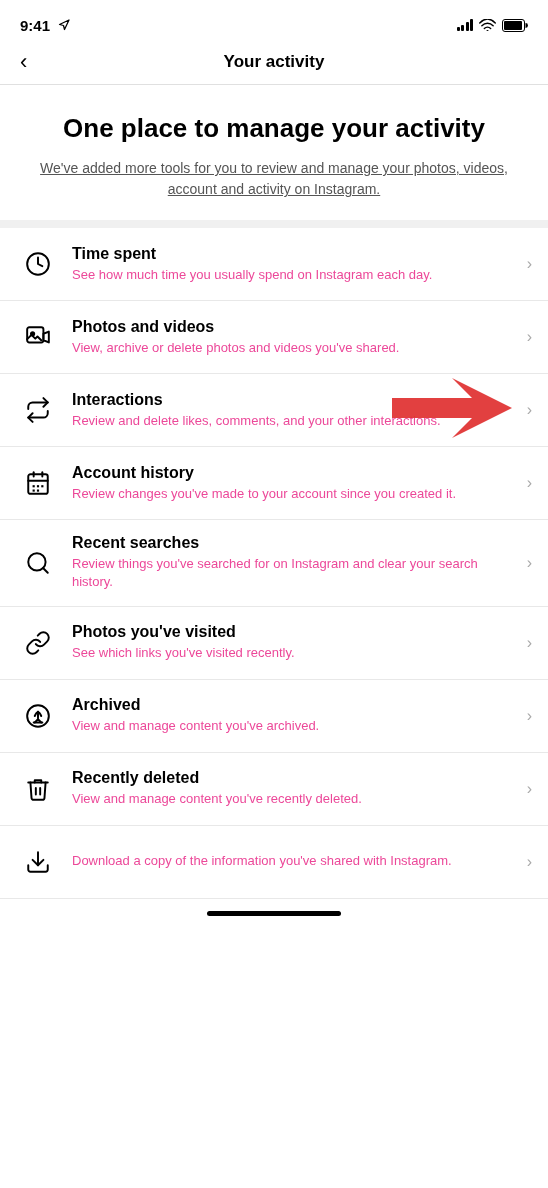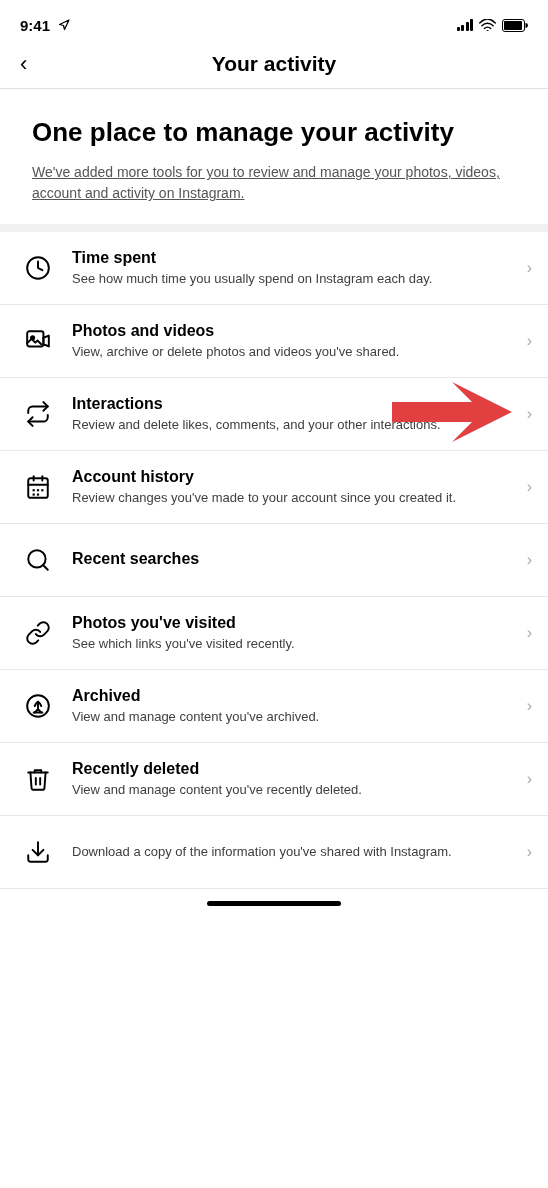--- a/index.html
+++ b/index.html
@@ -68,28 +68,28 @@
       left: 16px;
       background: none;
       border: none;
       cursor: pointer;
       padding: 4px;
       font-size: 22px;
       color: #000;
     }
 
     .nav-title {
-      font-size: 21px;
+      font-size: 17px;
       font-weight: 700;
     }
 
     
     .hero {
       padding: 28px 32px 20px;
-      text-align: left;
+      text-align: center;
       border-bottom: 8px solid #f0f0f0;
     }
 
     .hero-title {
       font-size: 26px;
       font-weight: 800;
       line-height: 1.2;
       margin-bottom: 14px;
     }
 
@@ -139,21 +139,21 @@
     }
 
     .menu-label {
       font-size: 16px;
       font-weight: 600;
       margin-bottom: 3px;
     }
 
     .menu-desc {
       font-size: 13px;
-      color: #404040;
+      color: #ec4899;
       line-height: 1.4;
     }
 
     .menu-chevron {
       color: #aaa;
       font-size: 16px;
       flex-shrink: 0;
       margin-left: 8px;
     }
 
@@ -297,20 +297,21 @@
 
   <li class="menu-item">
     <div class="menu-icon">
       <svg viewBox="0 0 24 24">
           <circle cx="11" cy="11" r="8"></circle>
           <line x1="21" y1="21" x2="16.65" y2="16.65"></line>
         </svg>
     </div>
     <div class="menu-text">
       <div class="menu-label">Recent searches</div>
+      <div class="menu-desc">Review things you've searched for on Instagram and clear your search history.</div>
     </div>
     <span class="menu-chevron">›</span>
   </li>
 
   <li class="menu-item">
     <div class="menu-icon">
       <svg viewBox="0 0 24 24">
         <path d="M10 13a5 5 0 0 0 7.54.54l3-3a5 5 0 0 0-7.07-7.07l-1.72 1.71"></path>
         <path d="M14 11a5 5 0 0 0-7.54-.54l-3 3a5 5 0 0 0 7.07 7.07l1.71-1.71"></path>
       </svg>

